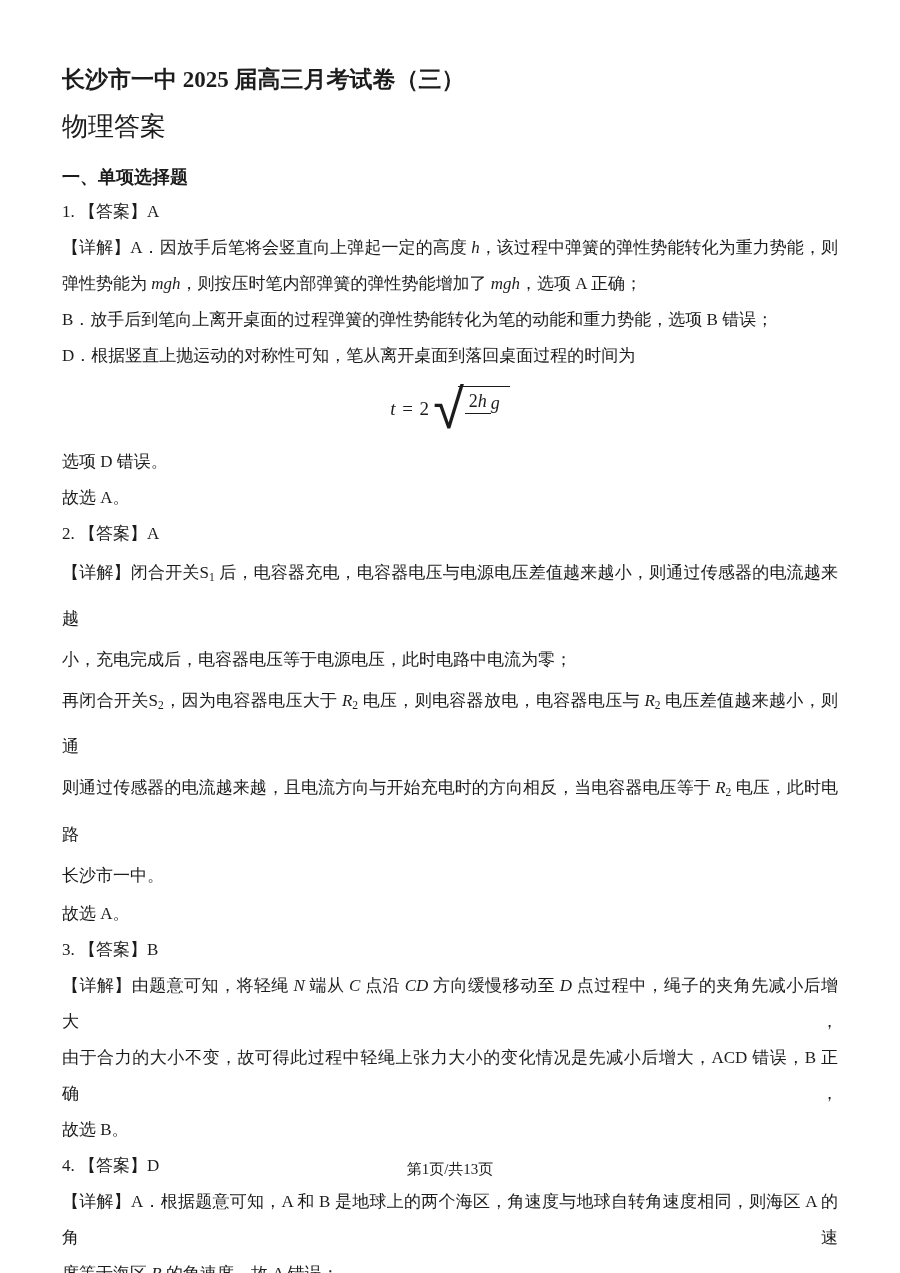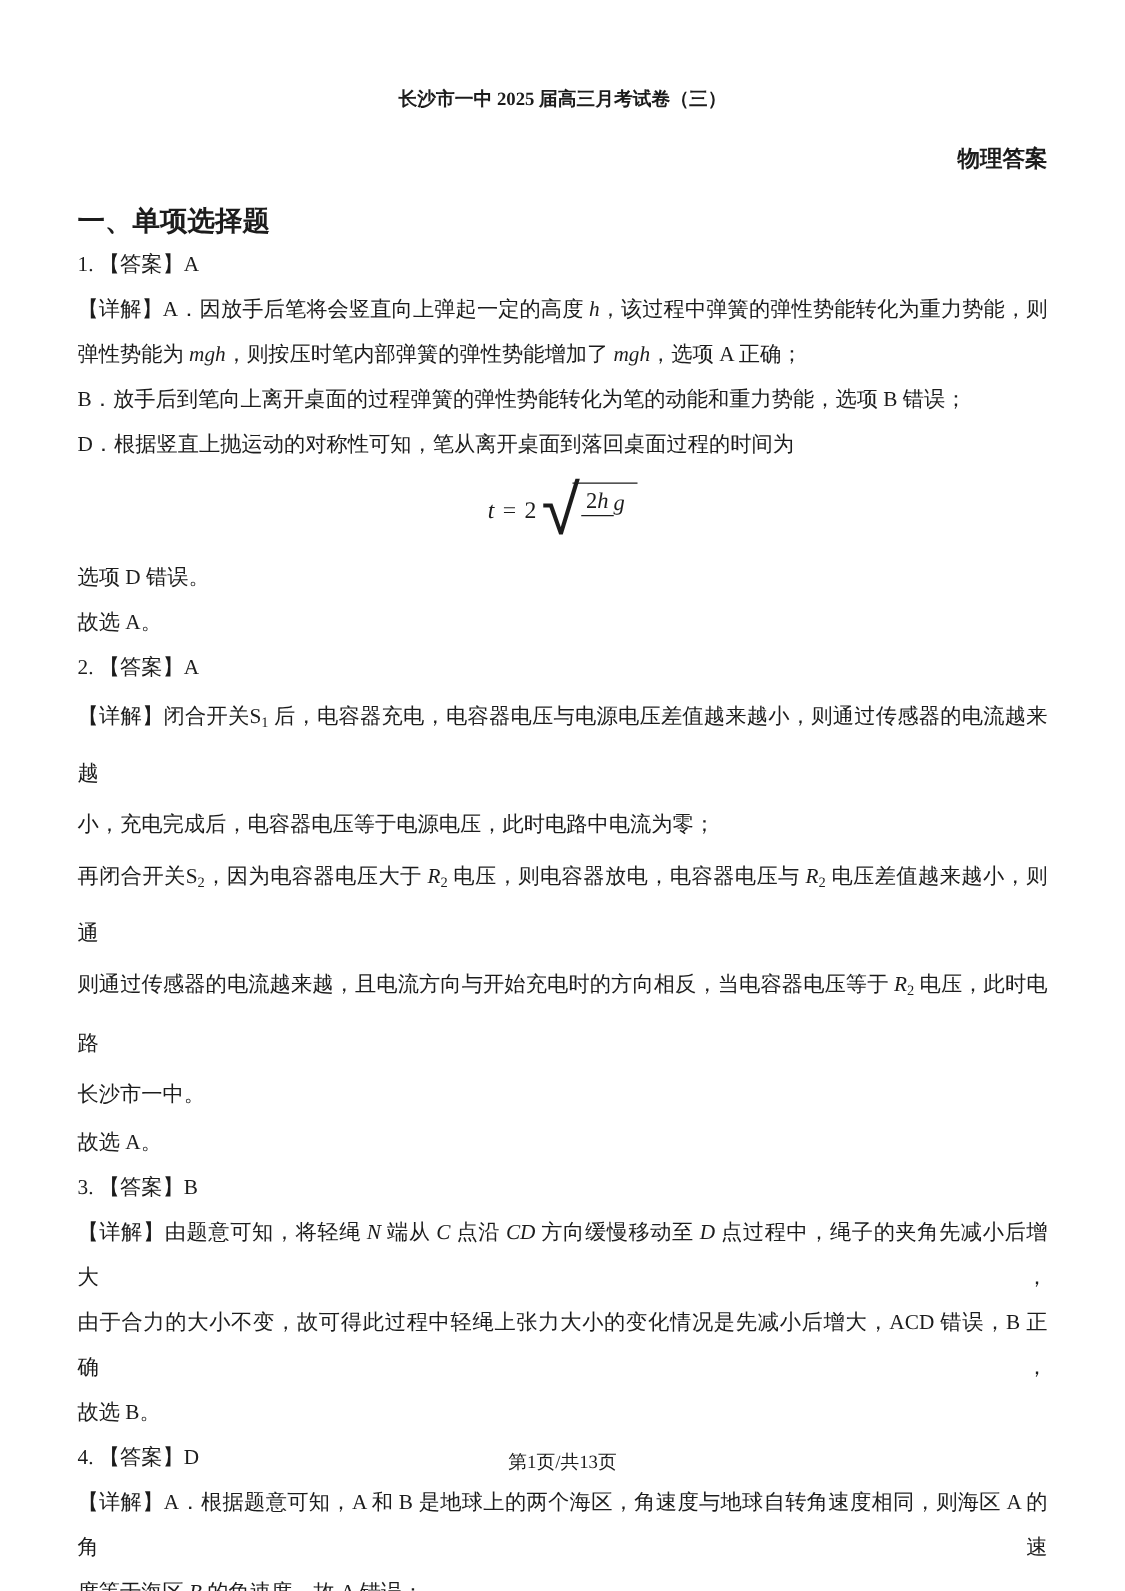--- a/index.html
+++ b/index.html
@@ -10,29 +10,29 @@
     overflow: hidden;
   }
   .page {
     box-sizing: border-box;
     width: 900px; height: 1273px;
     padding: 64px 62px 0 62px;
     position: relative;
     background: #ffffff;
   }
   .doc-title {
-    font-size: 15px; font-weight: bold; text-align: center;
+    font-size: 23px; font-weight: bold; text-align: left;
     margin: 0 0 16px 0; line-height: 32px;
   }
   .doc-subtitle {
-    font-size: 18px; font-weight: bold; text-align: right;
+    font-size: 26px; font-weight: normal; text-align: left;
     margin: 0 0 20px 0; line-height: 30px;
   }
   .section-heading {
-    font-size: 22px; font-weight: bold;
+    font-size: 18px; font-weight: bold;
     line-height: 30px; margin: 4px 0 2px 0;
   }
   .line {
     font-size: 17px;
     line-height: 36px;
     white-space: nowrap;
   }
   .line.tall { line-height: 41px; }
   .just {
     white-space: normal;

